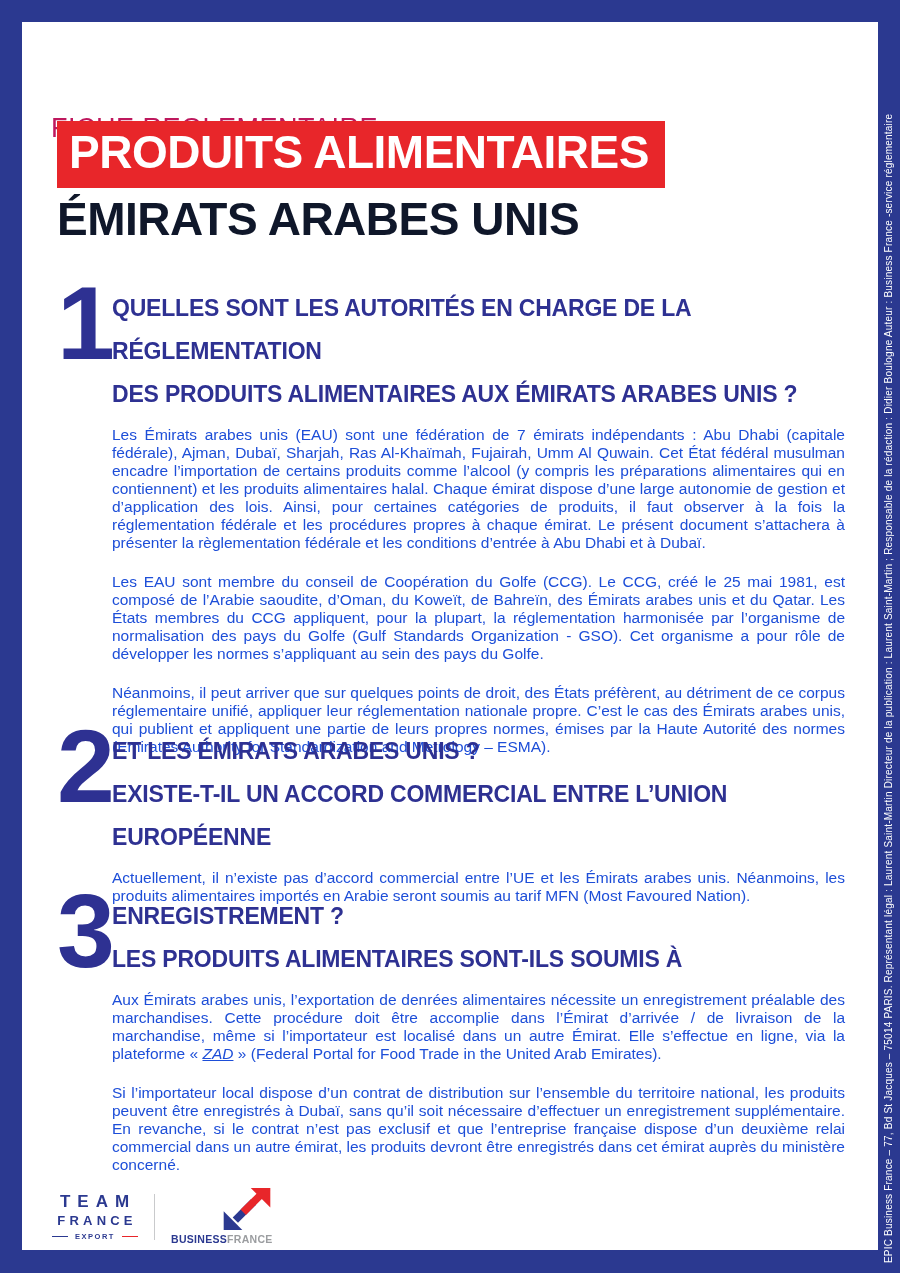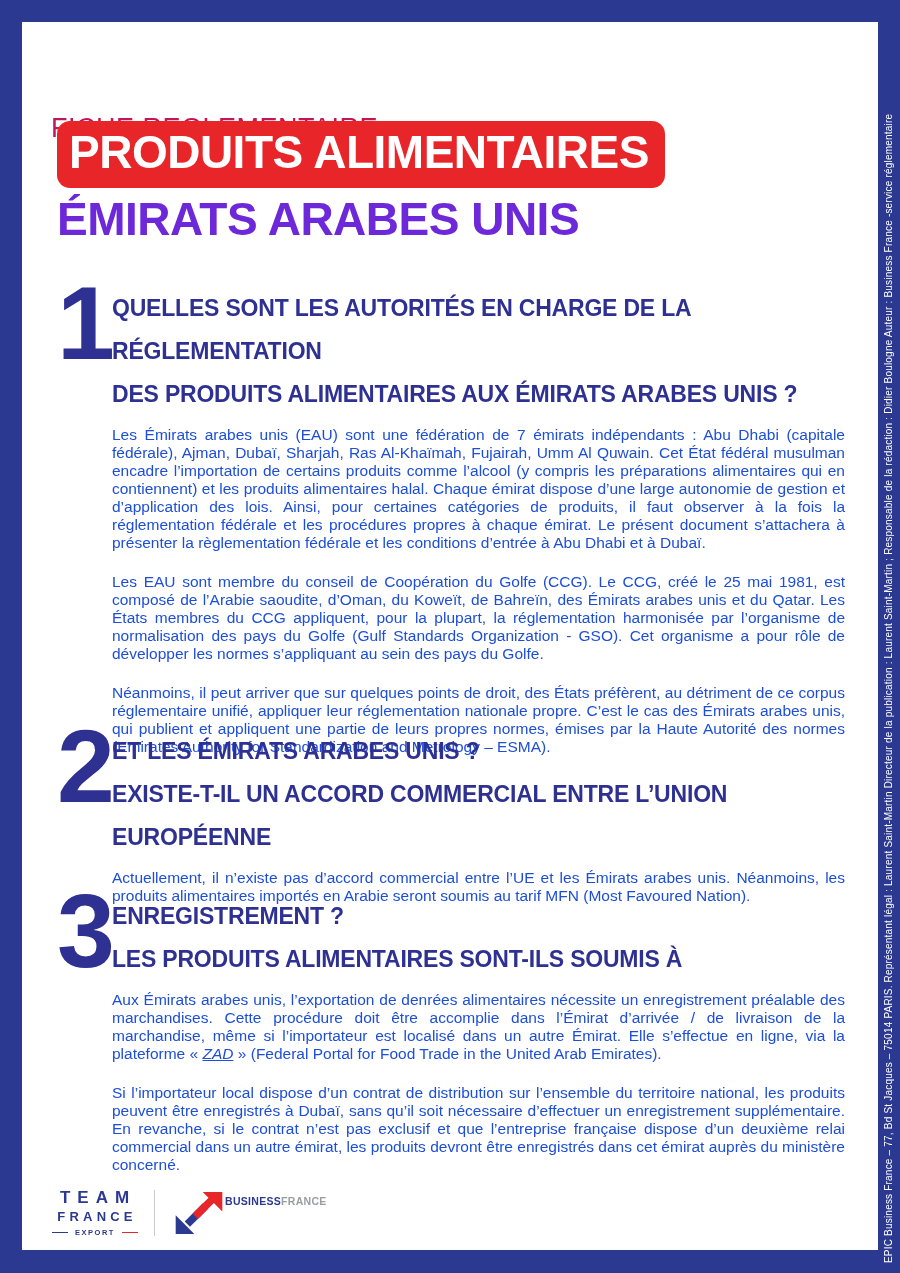--- a/index.html
+++ b/index.html
@@ -18,25 +18,25 @@
   }
 
   .kicker {
     position:absolute; left:29px; top:58px;
     font-size:27px; letter-spacing:0.5px; color:#be185d; font-weight:400;margin-top:33px;
   }
   .banner {
     position:absolute; left:35px; top:99px;
     background:#e8262a; color:#ffffff;
     font-size:46px; font-weight:700; letter-spacing:-0.5px;
-    padding:4px 16px 9px 12px; display:inline-block;border-radius:13px;
+    padding:4px 16px 9px 12px; display:inline-block;
   }
   .subtitle {
     position:absolute; left:35px; top:170px;
-    color:#6d28d9; font-size:46px; font-weight:700; letter-spacing:-0.5px;
+    color:#0f172a; font-size:46px; font-weight:700; letter-spacing:-0.5px;
   }
 
   .section { position:absolute; left:35px; width:790px; }
   .sec-head { display:flex; align-items:flex-start; }
   .sec-num {
     width:55px; flex:0 0 55px;
     font-size:104px; font-weight:700; color:#2e3192; line-height:76px;
     letter-spacing:-4px;
   }
   .sec-title {
@@ -59,21 +59,21 @@
   
   .footer { position:absolute; left:30px; top:1166px; display:flex; align-items:center; }
   .tfe { color:#2b3990; text-align:center; width:86px; }
   .tfe-team   { font-size:17px; font-weight:700; letter-spacing:7px; margin-left:6px; }
   .tfe-france { font-size:13px; font-weight:700; letter-spacing:4.2px; margin-left:4px; margin-top:1px; }
   .tfe-export { display:flex; align-items:center; justify-content:space-between; margin-top:4px; }
   .tfe-export .lineL { width:16px; height:1.5px; background:#2b3990; margin-right:4px; }
   .tfe-export .lineR { width:16px; height:1.5px; background:#e8262a; margin-left:4px; }
   .tfe-export span { font-size:7.5px; font-weight:700; letter-spacing:1.5px; color:#2b3990; }
   .logo-divider { width:1px; height:46px; background:#c9cacc; margin:0 16px; }
-  .bf { display:flex; flex-direction:row; align-items:flex-start; }
+  .bf { display:flex; flex-direction:column; align-items:flex-end; }
   .bf svg { width:52px; height:42px; margin-left:2px; }
   .bf-text { font-size:10.5px; letter-spacing:0.3px; margin-top:3px; }
   .bf-text .b { color:#2b3990; font-weight:700; }
   .bf-text .f { color:#9b9da0; font-weight:700; }
 </style>
 </head>
 <body>
 
 <div class="frame">
   <div class="page">

